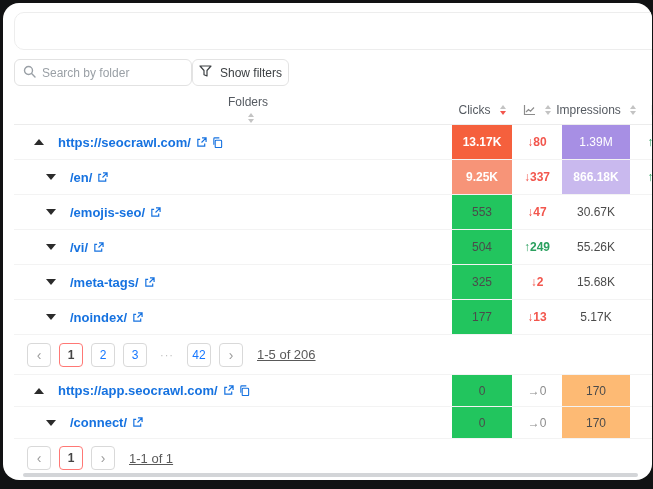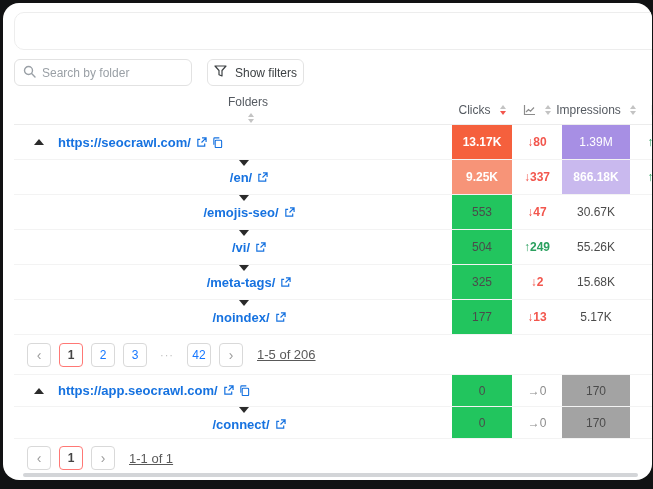--- a/index.html
+++ b/index.html
@@ -12,21 +12,21 @@
     padding-left:11px;
   }
 
   
   .topbar {
     margin-top:9px; height:38px; width:660px;
     border:1px solid #ededed; border-radius:10px; background:#fff;
   }
 
   
-  .controls { margin-top:9px; height:27px; display:flex; align-items:flex-start; gap:15px; }
+  .controls { margin-top:9px; height:27px; display:flex; align-items:flex-start; }
   .search {
     width:178px; height:27px; border:1px solid #e2e2e2; border-radius:6px;
     display:flex; align-items:center; padding:0 8px; gap:6px; background:#fff;
   }
   .search input {
     border:none; outline:none; flex:1; font:12px "Liberation Sans",sans-serif; color:#333; min-width:0;
   }
   .search input::placeholder { color:#9aa0a6; }
   .btn-filters {
     height:27px; border:1px solid #e3e3e3; border-radius:6px; background:#fff;
@@ -38,21 +38,21 @@
   .tbl { margin-top:9px; width:670px; font-size:12px; color:#4b4b4b; }
   .trow {
     display:grid; grid-template-columns:438px 60px 50px 68px 54px;
     border-bottom:1px solid #f3f3f3; height:35px; align-items:stretch;
   }
   .trow.h { height:30px; border-bottom:1px solid #ececec; color:#555a61; }
   .trow.sm { height:32px; }
   .cell { display:flex; align-items:center; justify-content:center; gap:4px; }
   .cf { justify-content:flex-start; }
   .cf.group { padding-left:20px; }
-  .cf.child { padding-left:32px;flex-direction:column; }
+  .cf.child { padding-left:32px; }
   .cf.headc { padding-left:40px; justify-content:flex-start; padding-right:10px;flex-direction:column; }
 
   .caret { width:0; height:0; border-left:5px solid transparent; border-right:5px solid transparent; margin-right:10px; cursor:pointer; }
   .caret.up { border-bottom:6px solid #2b2b2b; }
   .caret.down { border-top:6px solid #2b2b2b; }
 
   .flink { color:#1672e0; font-weight:bold; font-size:13px; text-decoration:none; display:flex; align-items:center; gap:5px; cursor:pointer; }
   .icon-ext svg, .icon-copy svg { display:block; }
 
   .sorter { display:inline-flex; flex-direction:column; gap:2px; margin-left:5px; cursor:pointer; }
@@ -62,21 +62,21 @@
   .sorter .sd.active { border-top-color:#f2564d; }
 
   .chart-ic { display:inline-flex; }
 
   
   .heat-c-strong { background:#f5603d; color:#fff; font-weight:bold; }
   .heat-c-med    { background:#f79478; color:#fff; font-weight:bold; }
   .heat-c-light  { background:#22c55e; color:#4b4b4b; }
   .heat-i-strong { background:#a78fe4; color:#fff; font-weight:normal; }
   .heat-i-med    { background:#c9b9ee; color:#fff; font-weight:bold; }
-  .heat-i-light  { background:#a3a3a3; color:#4b4b4b; }
+  .heat-i-light  { background:#fdba74; color:#4b4b4b; }
   .heat-i-none   { background:#ffffff; }
 
   .delta { font-weight:bold; }
   .delta.up { color:#2ba05f; }
   .delta.down { color:#f2564d; }
   .delta.flat { color:#8c8c8c; font-weight:normal; }
   .clip { overflow:hidden; }
 
   
   .pag { height:40px; display:flex; align-items:center; gap:8px; padding-left:13px; border-bottom:1px solid #f3f3f3; width:670px; }

